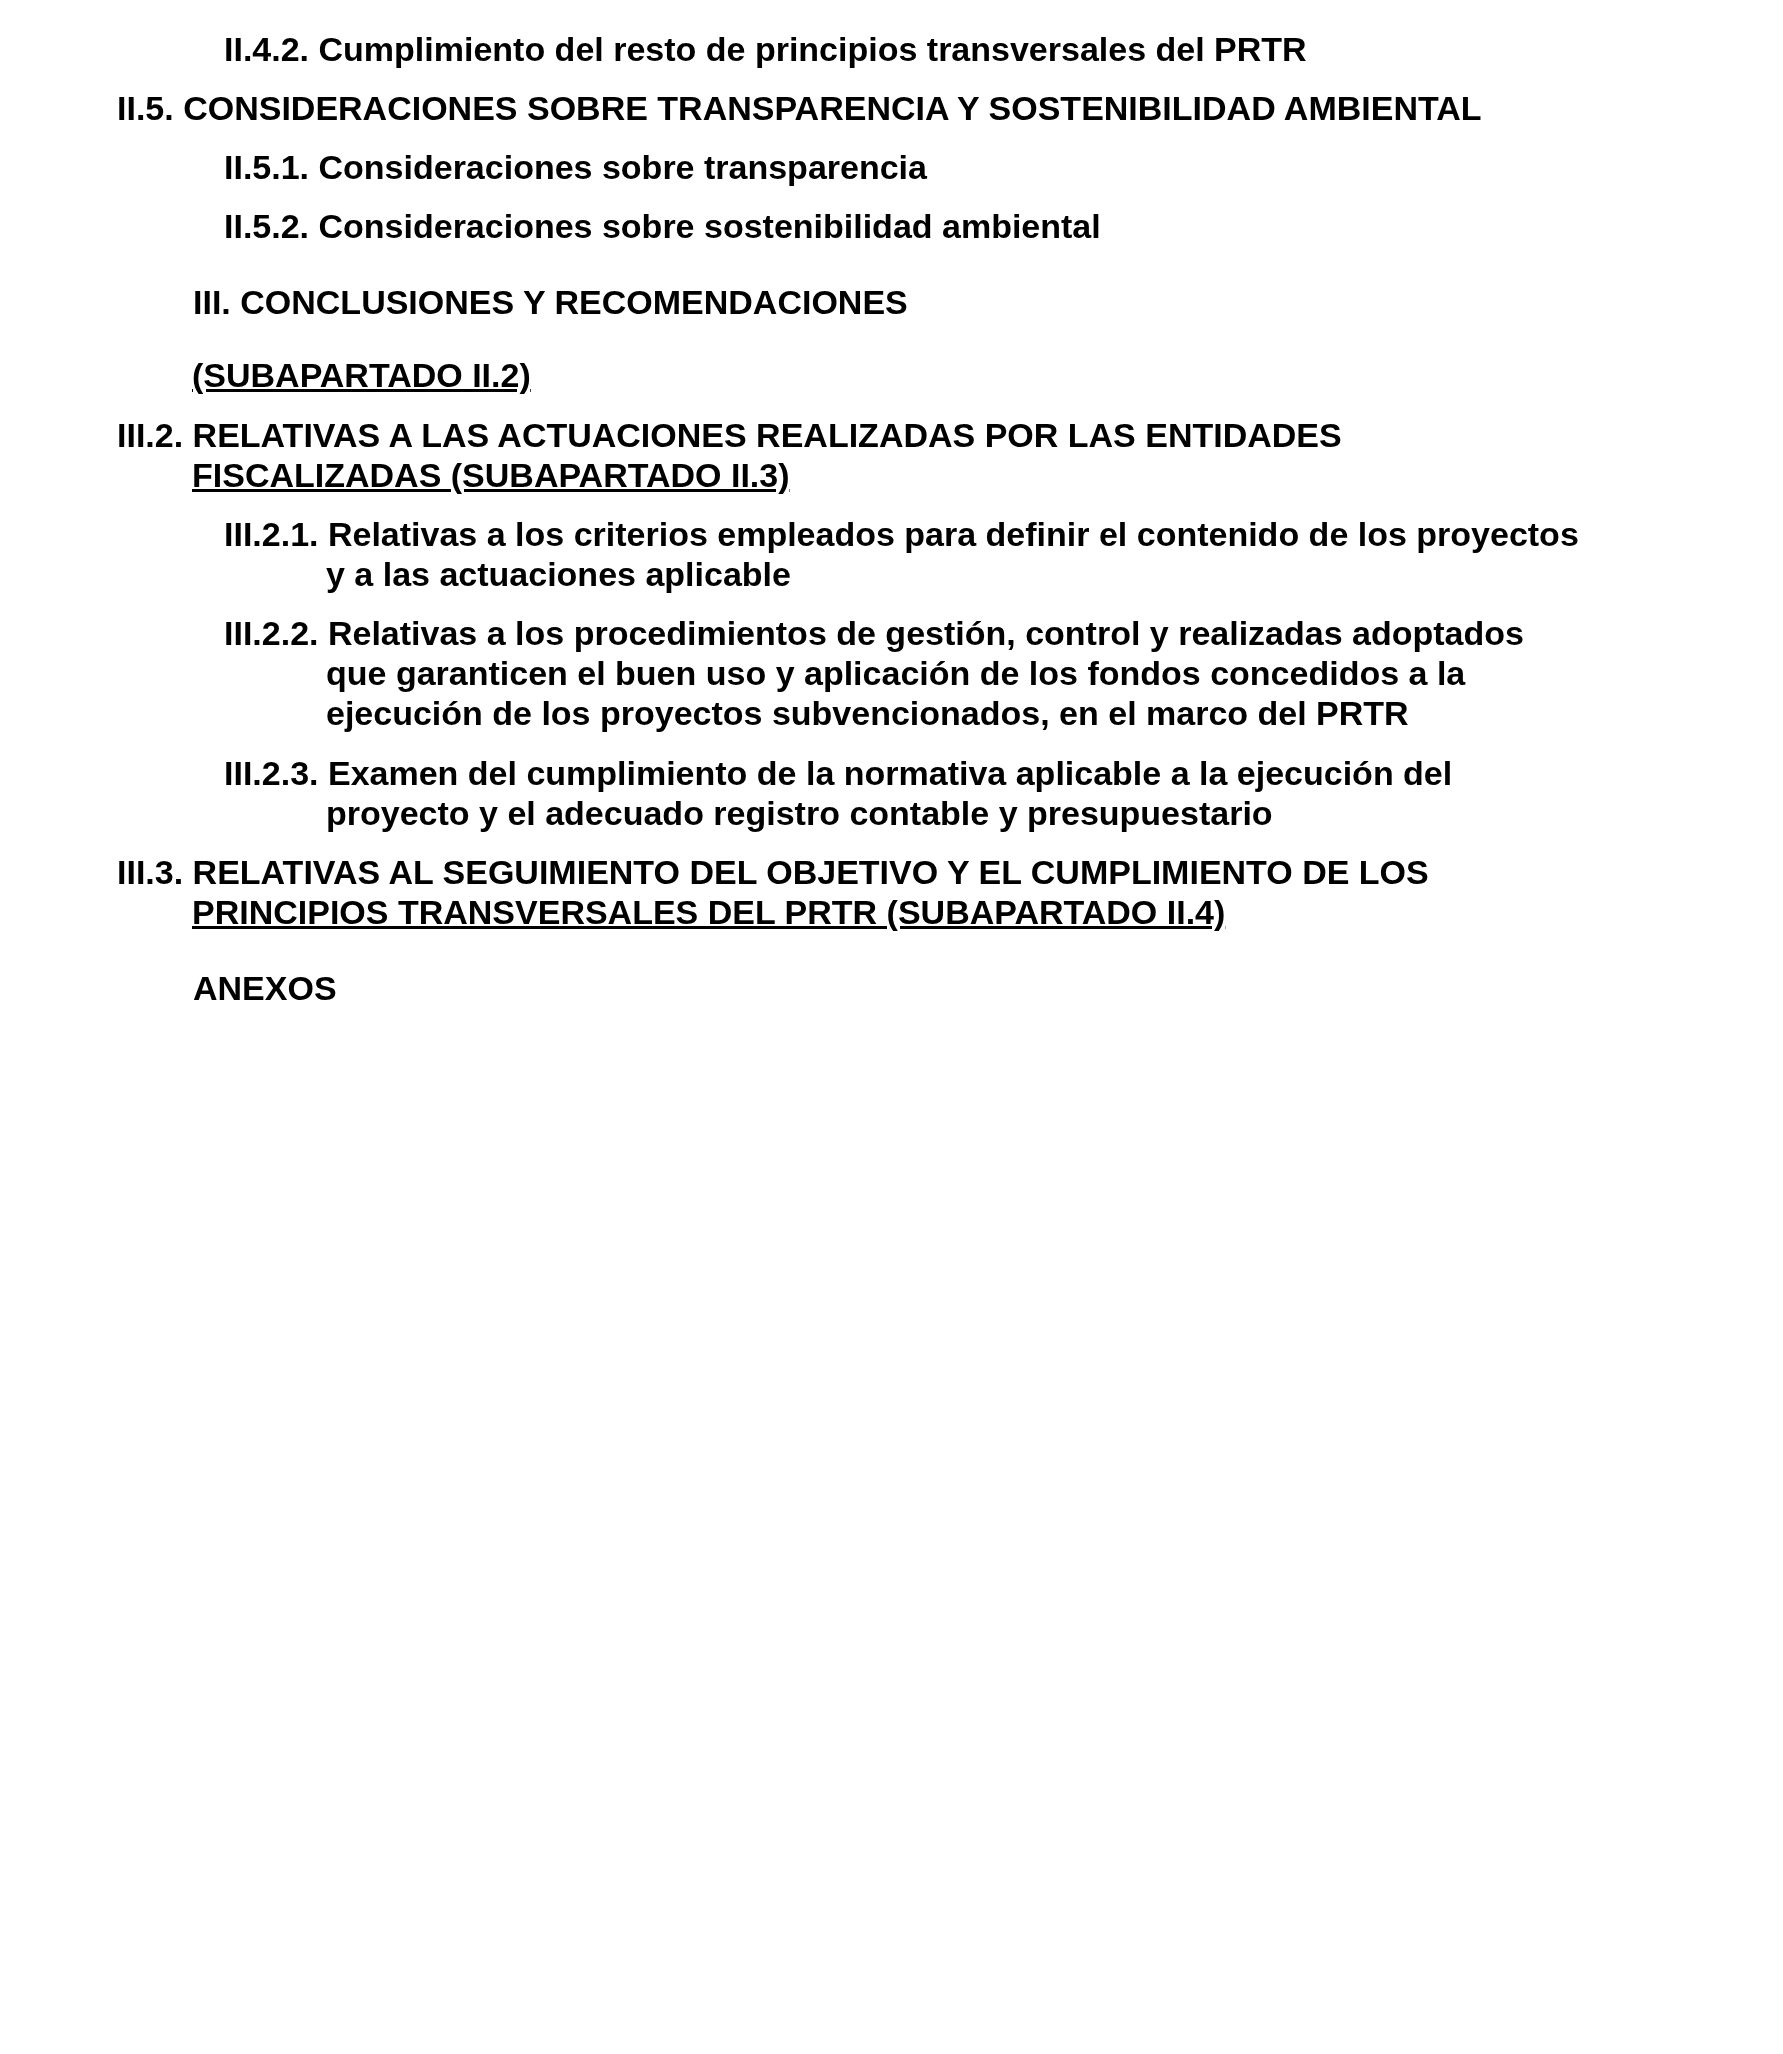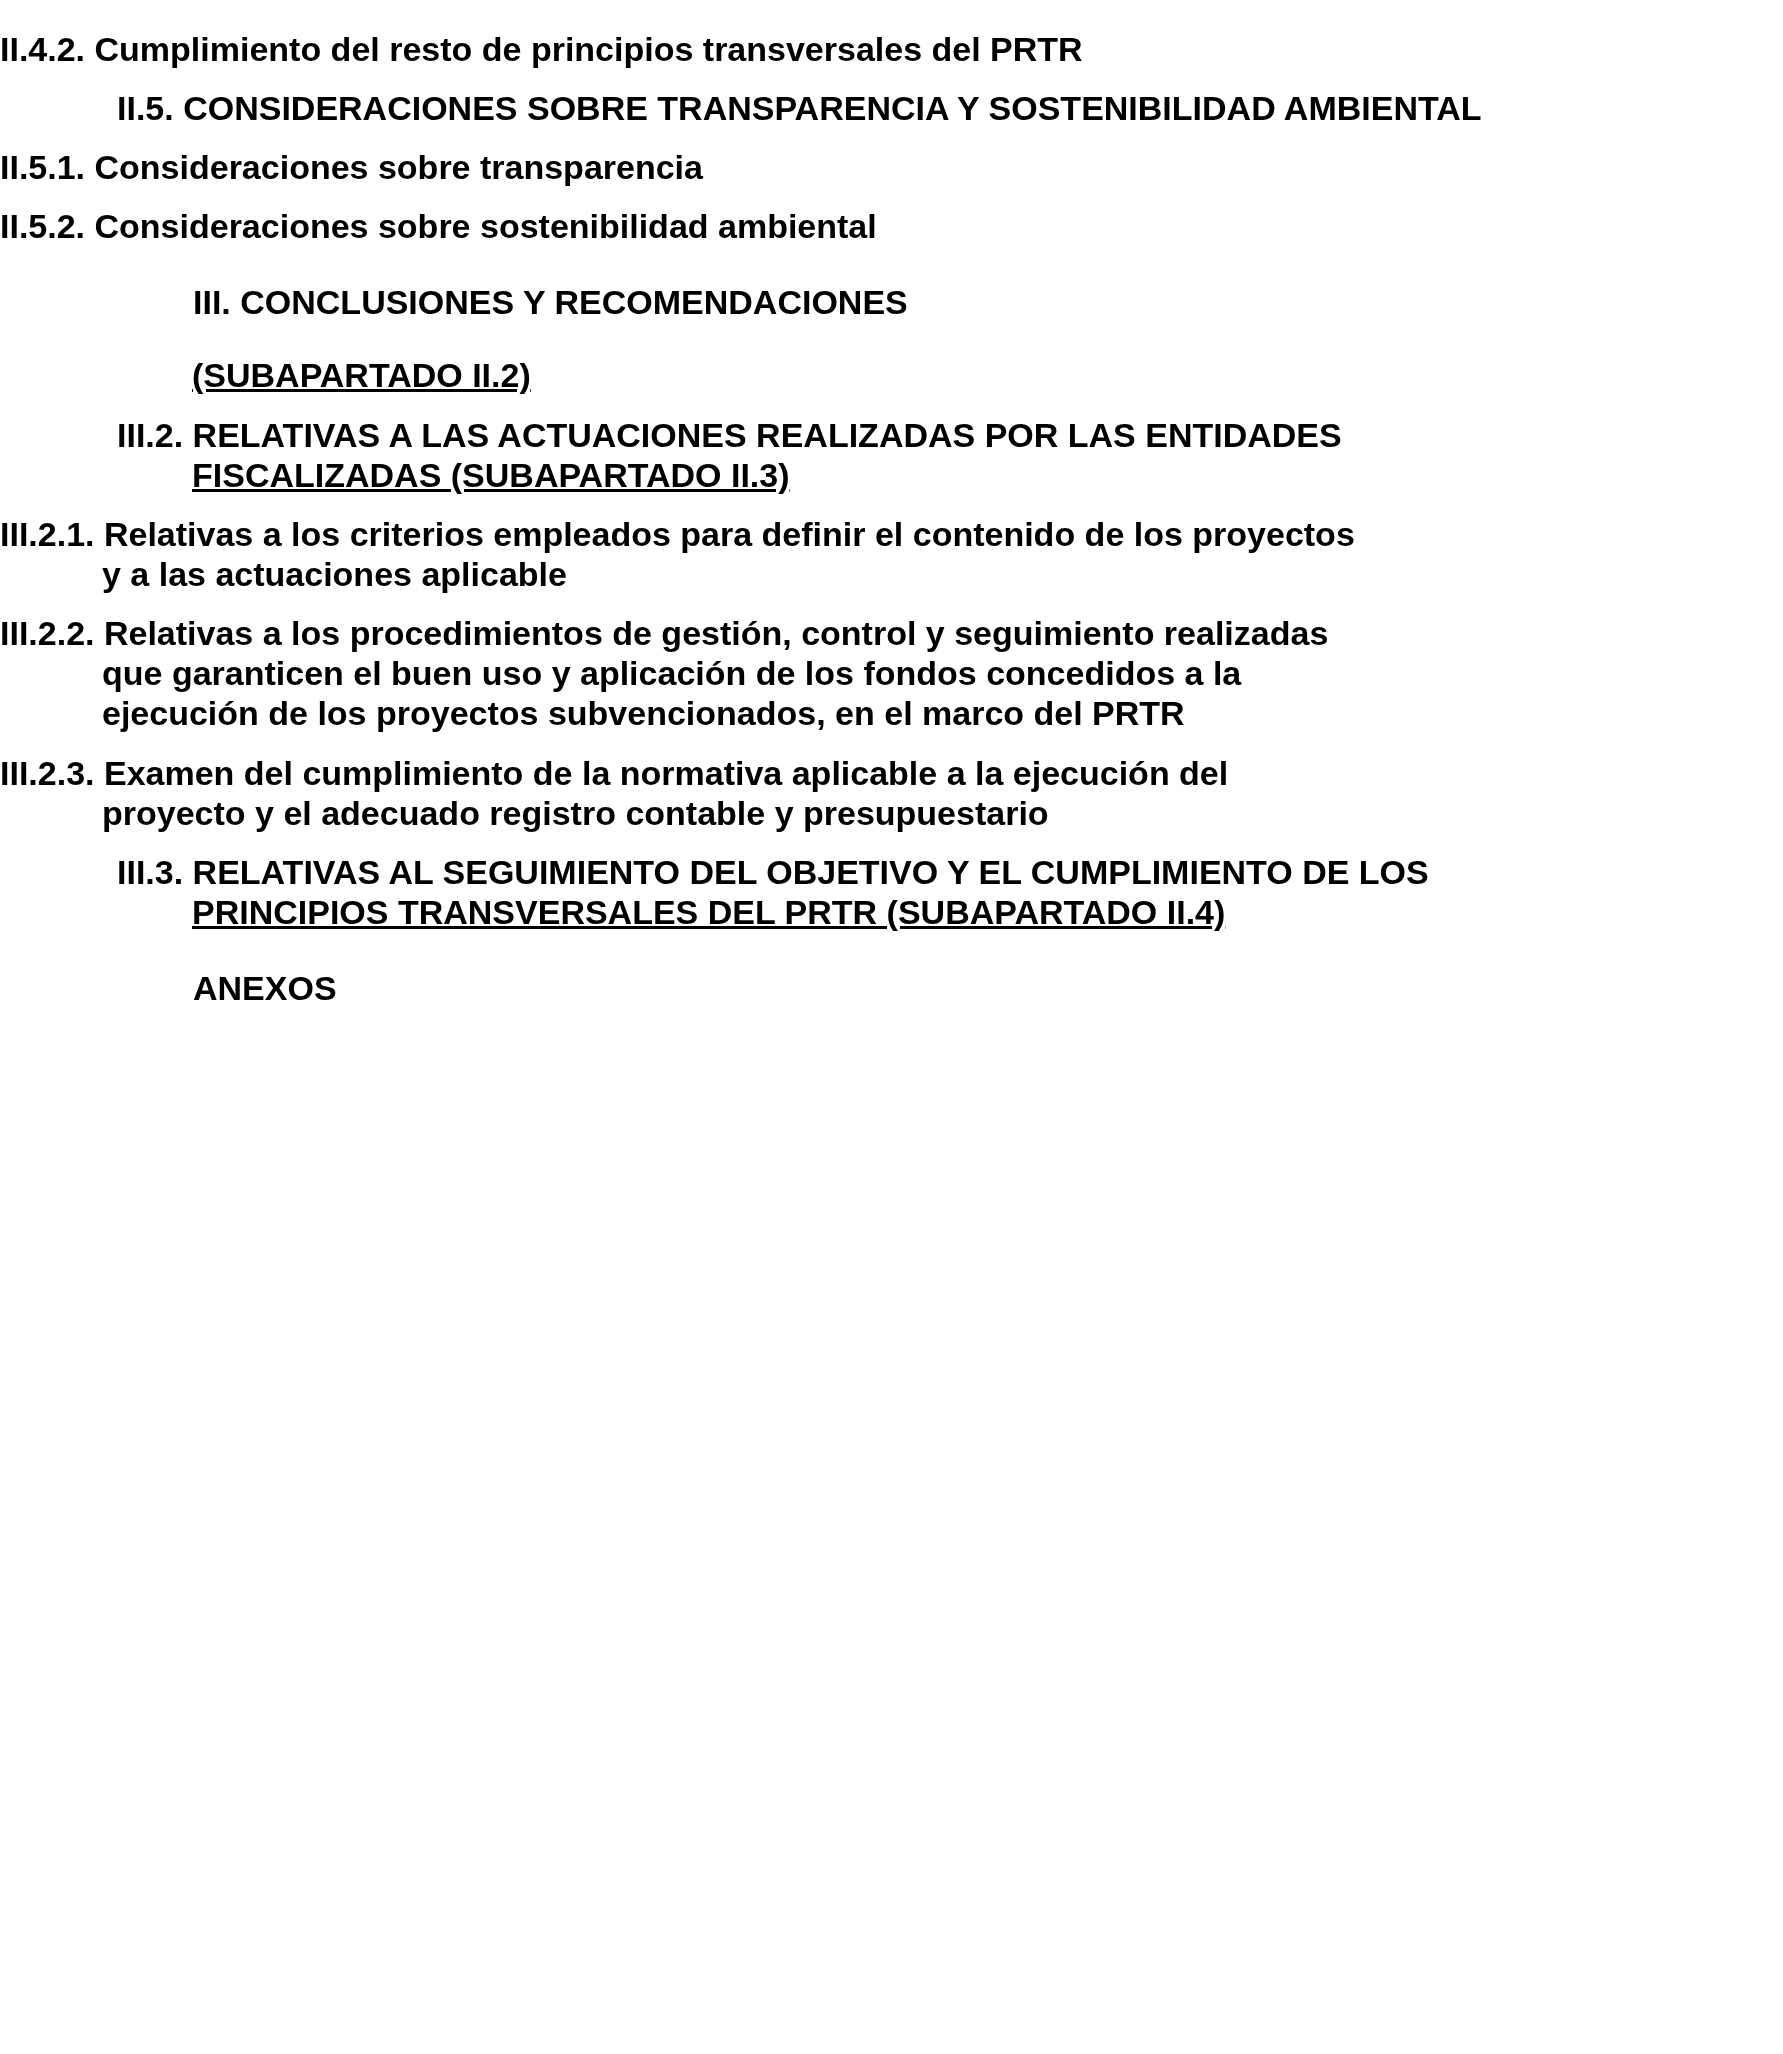--- a/index.html
+++ b/index.html
@@ -26,21 +26,21 @@
   .entry {
     margin-bottom: 19.3px;
   }
   .entry .line {
     line-height: 40px;
     white-space: nowrap;
   }
   
   .entry.level-chapter { margin-left: 193px; margin-top: 36px; }
   .entry.level-main    { margin-left: 117px; }
-  .entry.level-sub     { }
+  .entry.level-sub     { margin-left: 224px; }
   
   .entry.level-main .line.cont { padding-left: 75px; text-decoration: underline;  }
   .entry.level-sub  .line.cont { padding-left: 102px; }
   
   .entry.extra-gap-after { margin-bottom: 33px; }
   .num { }
 </style>
 </head>
 <body>
 
@@ -66,21 +66,21 @@
       </div>
       <div class="entry level-main">
         <div class="line first"><span class="num">III.2.</span> <span>RELATIVAS A LAS ACTUACIONES REALIZADAS POR LAS ENTIDADES</span></div>
         <div class="line cont"><span>FISCALIZADAS (SUBAPARTADO II.3)</span></div>
       </div>
       <div class="entry level-sub">
         <div class="line first"><span class="num">III.2.1.</span> <span>Relativas a los criterios empleados para definir el contenido de los proyectos</span></div>
         <div class="line cont"><span>y a las actuaciones aplicable</span></div>
       </div>
       <div class="entry level-sub">
-        <div class="line first"><span class="num">III.2.2.</span> <span>Relativas a los procedimientos de gestión, control y seguimiento realizadas</span></div>
+        <div class="line first"><span class="num">III.2.2.</span> <span>Relativas a los procedimientos de gestión, control y realizadas adoptados</span></div>
         <div class="line cont"><span>que garanticen el buen uso y aplicación de los fondos concedidos a la</span></div>
         <div class="line cont"><span>ejecución de los proyectos subvencionados, en el marco del PRTR</span></div>
       </div>
       <div class="entry level-sub">
         <div class="line first"><span class="num">III.2.3.</span> <span>Examen del cumplimiento de la normativa aplicable a la ejecución del</span></div>
         <div class="line cont"><span>proyecto y el adecuado registro contable y presupuestario</span></div>
       </div>
       <div class="entry level-main">
         <div class="line first"><span class="num">III.3.</span> <span>RELATIVAS AL SEGUIMIENTO DEL OBJETIVO Y EL CUMPLIMIENTO DE LOS</span></div>
         <div class="line cont"><span>PRINCIPIOS TRANSVERSALES DEL PRTR (SUBAPARTADO II.4)</span></div>

